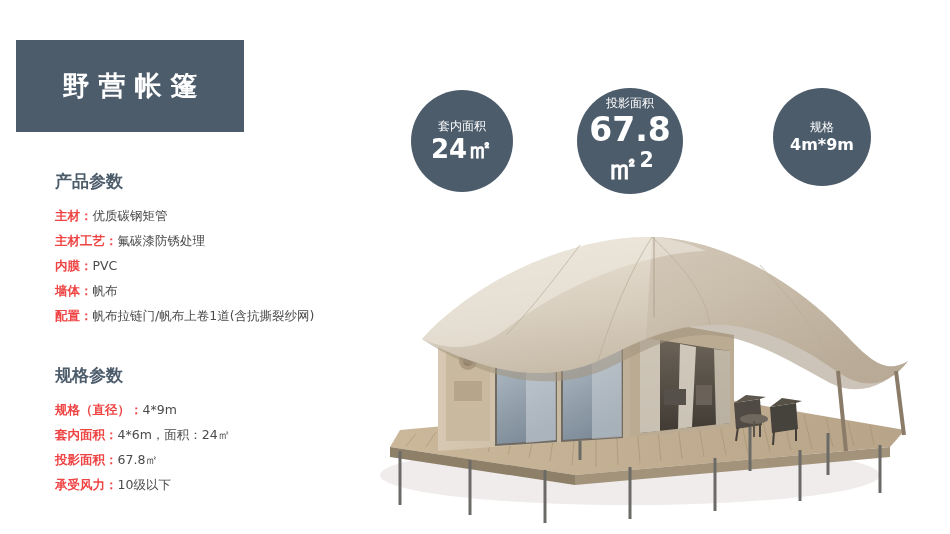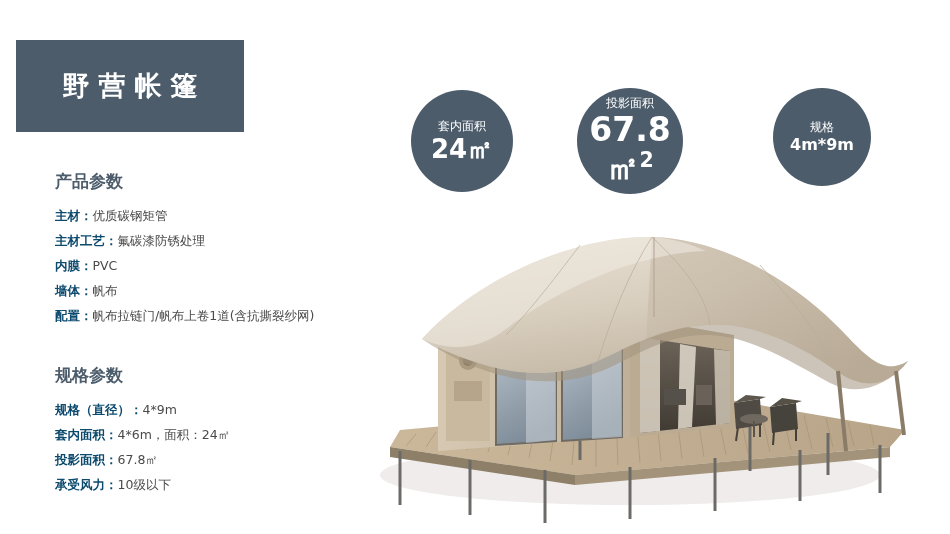--- a/index.html
+++ b/index.html
@@ -55,21 +55,21 @@
   }
   .spec-row {
     font-size: 12.5px;
     color: #3f3f3f;
     line-height: 25px;
     white-space: nowrap;
     font-family: "DejaVu Sans", sans-serif;
   }
   .spec-row .k {
     font-weight: bold;
-    color: #0c4a6e;
+    color: #ef4444;
   }
   .spec-row .v {
     font-weight: normal;
     color: #4a4a4a;
     margin-top: 12px;
   }
 
   
   .badge {
     position: absolute;

